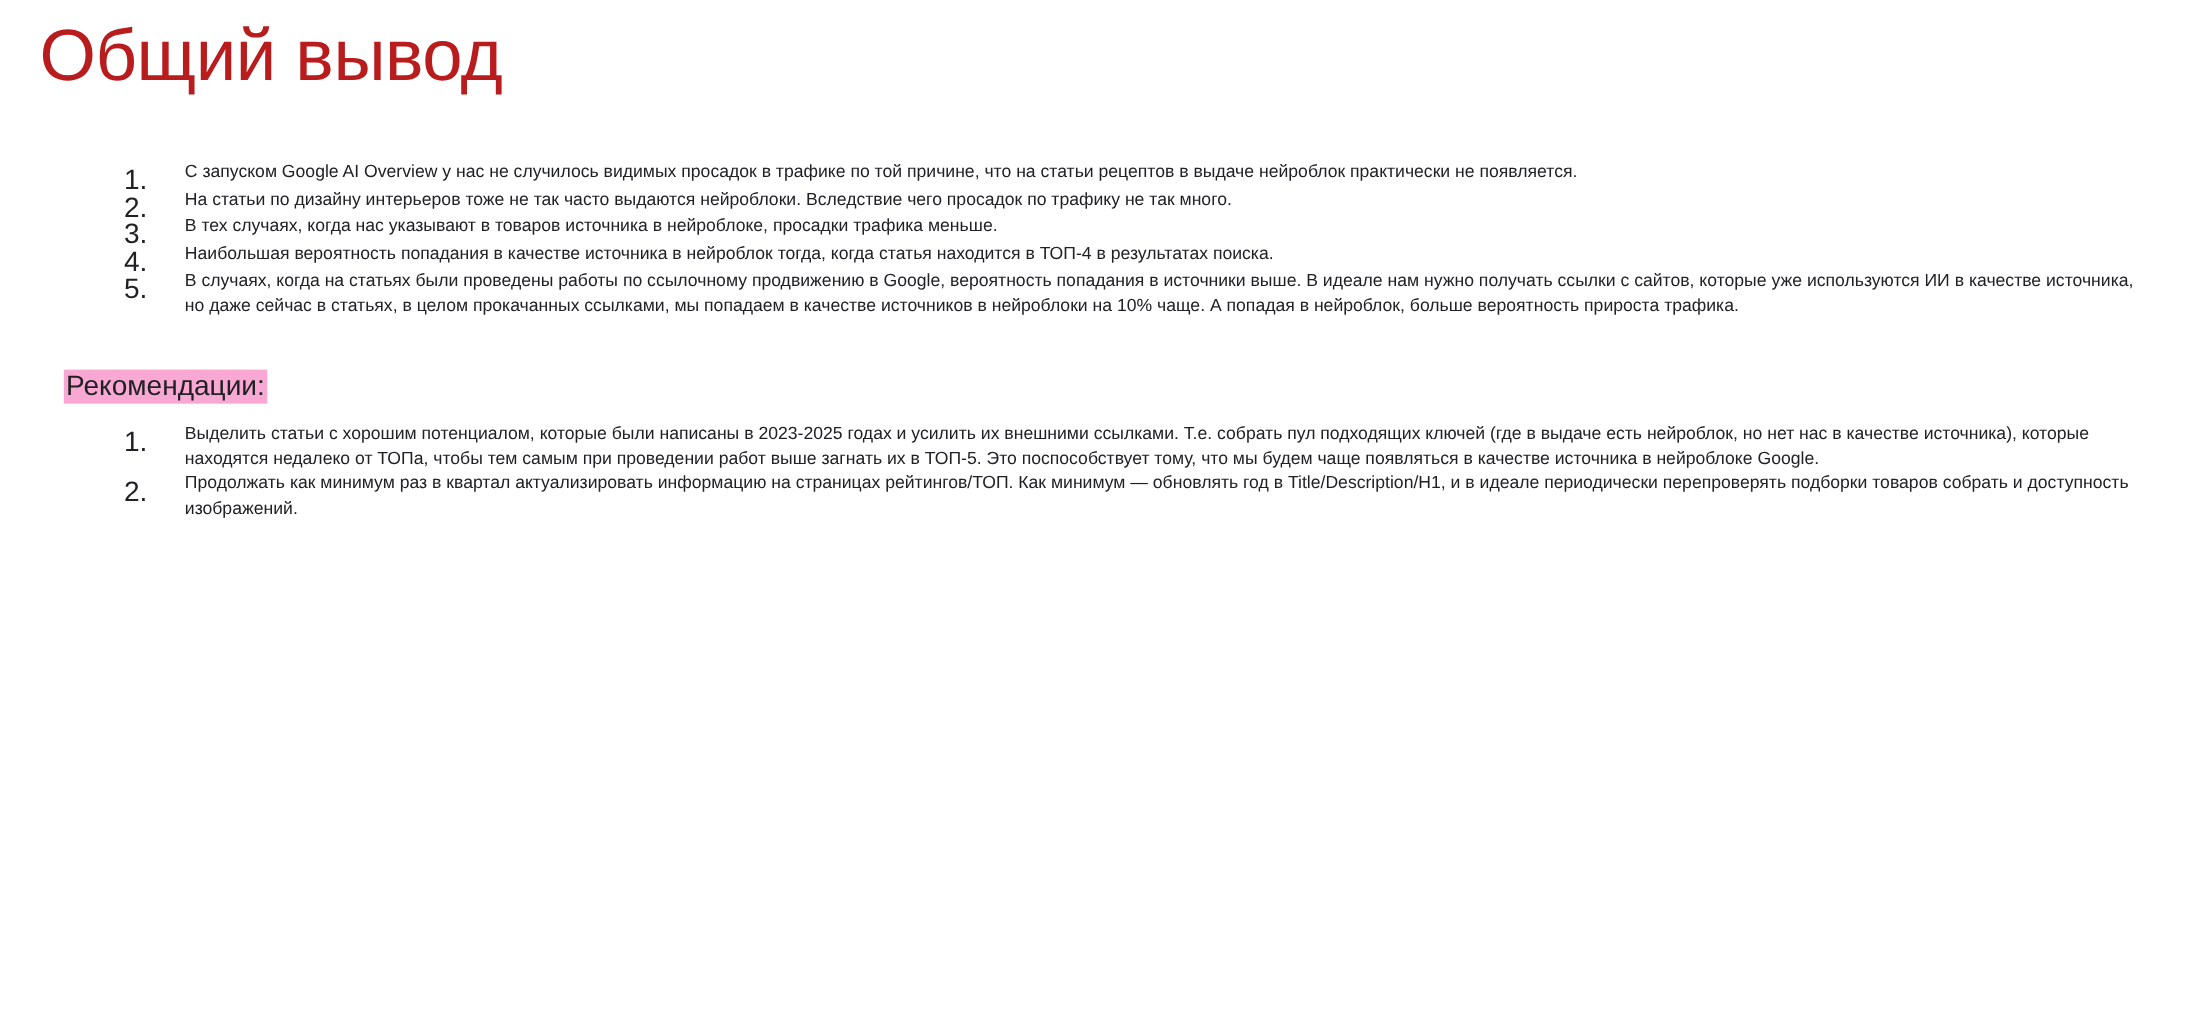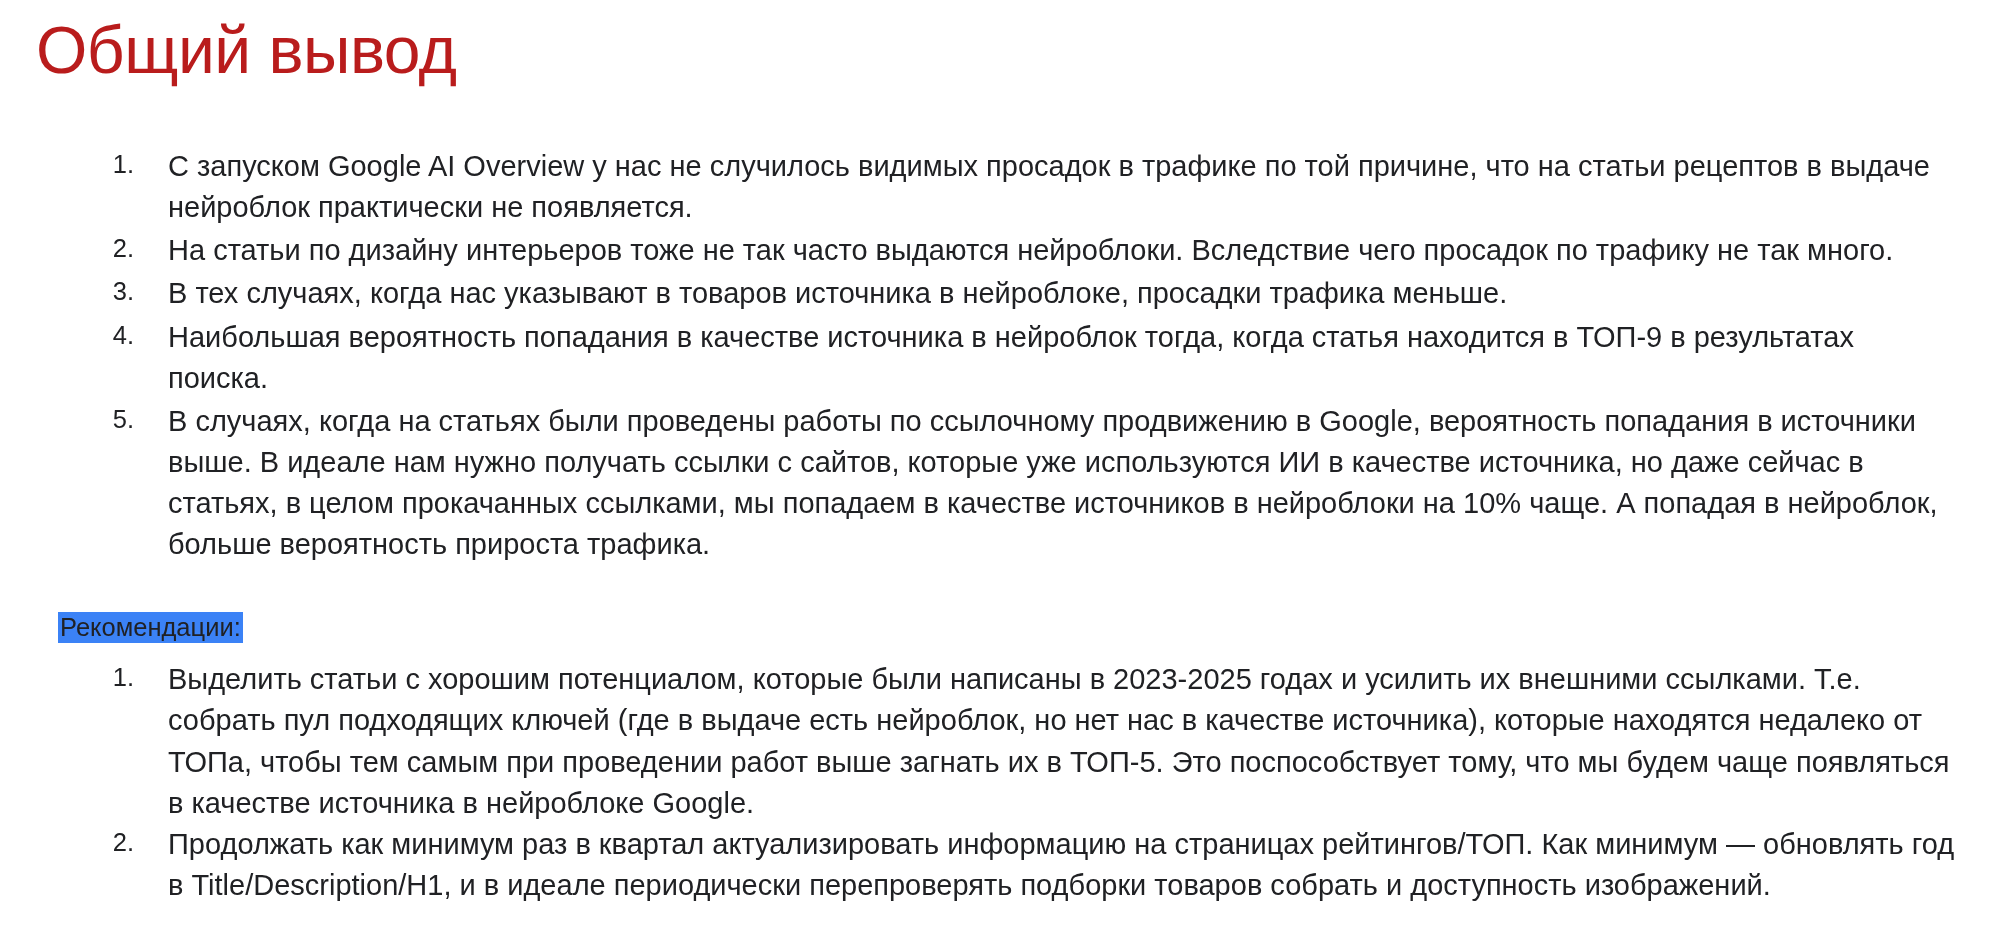--- a/index.html
+++ b/index.html
@@ -39,42 +39,42 @@
     list-style: none;
     margin: 0;
     padding: 0;
     counter-reset: item;
   }
   ol.numbered > li {
     position: relative;
     counter-increment: item;
     padding-left: 110px;
     margin-bottom: 2px;
-    font-size: 29px;
+    font-size: 16px;
     line-height: 1.42;
     color: #202124;
     font-weight: 400;
   }
   ol.numbered > li::before {
     content: counter(item) ".";
     position: absolute;
     left: 36px;
     top: 0;
     width: 40px;
     text-align: right;
     font-size: 25.5px;
     line-height: 1.42;
     color: #202124;
   }
   .reco-heading {
     margin: 44px 0 6px 0;
     padding-left: 30px;
   }
   .reco-heading span.hl {
-    background: #3b82f6;
+    background: #f9a8d4;
     font-size: 25.5px;
     line-height: 1.4;
     padding: 1px 2px 2px 2px;
     color: #202124;
   }
   .reco-block {
     padding-left: 30px;
     margin-top: 14px;
   }
   .reco-block ol.numbered > li {
@@ -86,21 +86,21 @@
 
 <div class="slide">
 
   <h1 class="slide-title">Общий вывод</h1>
 
   <div class="list-block">
     <ol class="numbered">
       <li>С запуском Google AI Overview у нас не случилось видимых просадок в трафике по той причине, что на статьи рецептов в выдаче нейроблок практически не появляется.</li>
       <li>На статьи по дизайну интерьеров тоже не так часто выдаются нейроблоки. Вследствие чего просадок по трафику не так много.</li>
       <li>В тех случаях, когда нас указывают в товаров источника в нейроблоке, просадки трафика меньше.</li>
-      <li>Наибольшая вероятность попадания в качестве источника в нейроблок тогда, когда статья находится в ТОП-9 в результатах поиска.</li>
+      <li>Наибольшая вероятность попадания в качестве источника в нейроблок тогда, когда статья находится в ТОП-4 в результатах поиска.</li>
       <li>В случаях, когда на статьях были проведены работы по ссылочному продвижению в Google, вероятность попадания в источники выше. В идеале нам нужно получать ссылки с сайтов, которые уже используются ИИ в качестве источника, но даже сейчас в статьях, в целом прокачанных ссылками, мы попадаем в качестве источников в нейроблоки на 10% чаще. А попадая в нейроблок, больше вероятность прироста трафика.</li>
     </ol>
   </div>
 
   <div class="reco-heading">
     <span class="hl">Рекомендации:</span>
   </div>
 
   <div class="reco-block">
     <ol class="numbered">

